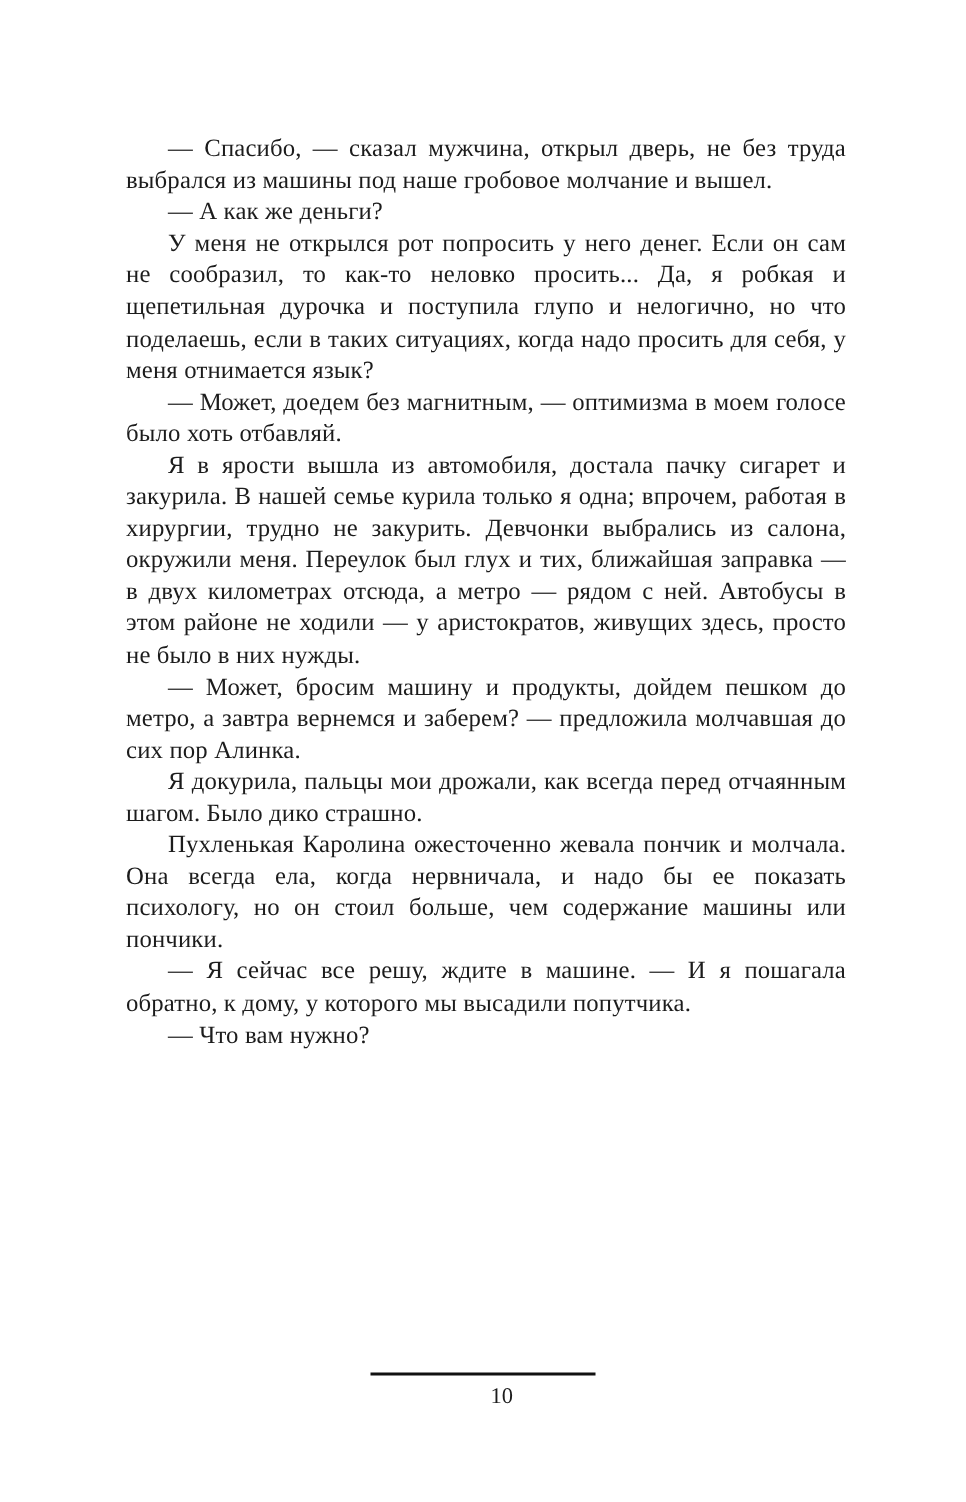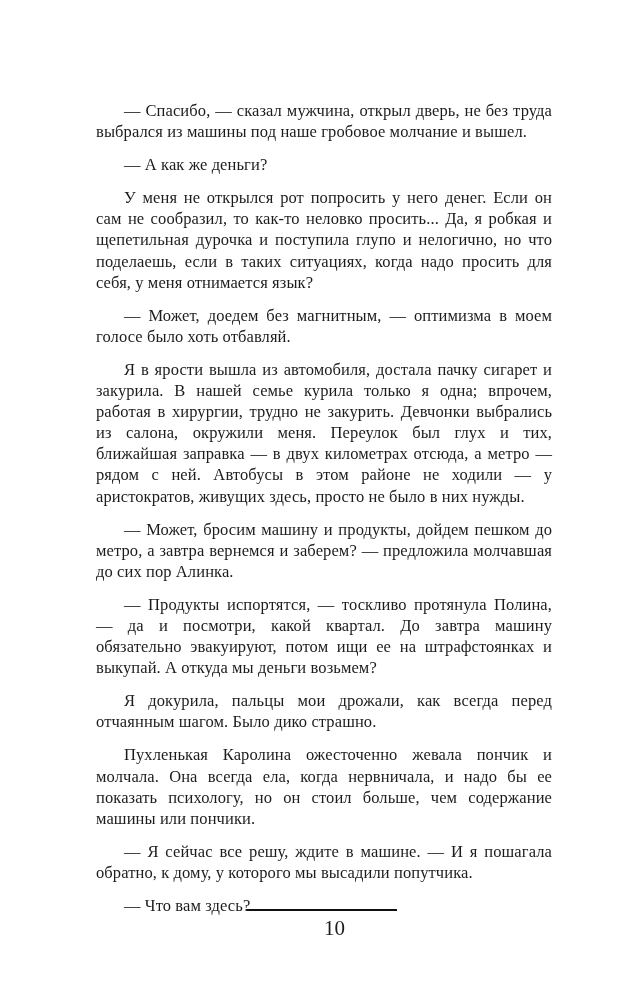--- a/index.html
+++ b/index.html
@@ -20,59 +20,58 @@
     position: absolute;
     top: 88px;
     left: 84px;
     width: 480px;
     font-size: 16.5px;
     line-height: 21.1px;
     text-align: justify;
     letter-spacing: 0.1px;
   }
   .para {
-    margin: 12px;
+    margin: 0;
     padding: 0;
     text-indent: 28px;
   }
   .footer {
     position: absolute;
     left: 0;
     bottom: 62px;
     width: 100%;
     text-align: center;
   }
   .rule {
     width: 150px;
     height: 2px;
     background: #111111;
     margin: 0 auto 7px auto;
   }
   .page-number {
-    font-size: 21px;
+    font-size: 15px;
     color: #1c1c1c;
     line-height: 1;
     padding-left: 25px;
   }
 </style>
 </head>
 <body>
 
 <div class="page">
   <div class="text-block">
     <p class="para">— Спасибо, — сказал мужчина, открыл дверь, не без труда выбрался из машины под наше гробовое молчание и вышел.</p>
     <p class="para">— А как же деньги?</p>
     <p class="para">У меня не открылся рот попросить у него денег. Если он сам не сообразил, то как-то неловко просить... Да, я робкая и щепетильная дурочка и поступила глупо и нелогично, но что поделаешь, если в таких ситуациях, когда надо просить для себя, у меня отнимается язык?</p>
     <p class="para">— Может, доедем без магнитным, — оптимизма в моем голосе было хоть отбавляй.</p>
     <p class="para">Я в ярости вышла из автомобиля, достала пачку сигарет и закурила. В нашей семье курила только я одна; впрочем, работая в хирургии, трудно не закурить. Девчонки выбрались из салона, окружили меня. Переулок был глух и тих, ближайшая заправка — в двух километрах отсюда, а метро — рядом с ней. Автобусы в этом районе не ходили — у аристократов, живущих здесь, просто не было в них нужды.</p>
     <p class="para">— Может, бросим машину и продукты, дойдем пешком до метро, а завтра вернемся и заберем? — предложила молчавшая до сих пор Алинка.</p>
-    <p class="para">— Продукты испортятся, — тоскливо протянула Полина, — да и посмотри, какой квартал. До завтра машину обязательно эвакуируют, потом ищи ее на штрафстоянках и выкупай. А откуда мы деньги возьмем?</p>
     <p class="para">Я докурила, пальцы мои дрожали, как всегда перед отчаянным шагом. Было дико страшно.</p>
     <p class="para">Пухленькая Каролина ожесточенно жевала пончик и молчала. Она всегда ела, когда нервничала, и надо бы ее показать психологу, но он стоил больше, чем содержание машины или пончики.</p>
     <p class="para">— Я сейчас все решу, ждите в машине. — И я пошагала обратно, к дому, у которого мы высадили попутчика.</p>
-    <p class="para">— Что вам здесь?</p>
+    <p class="para">— Что вам нужно?</p>
   </div>
 
   <div class="footer">
     <div class="rule"></div>
     <div class="page-number">10</div>
   </div>
 </div>
 
 </body></html>

